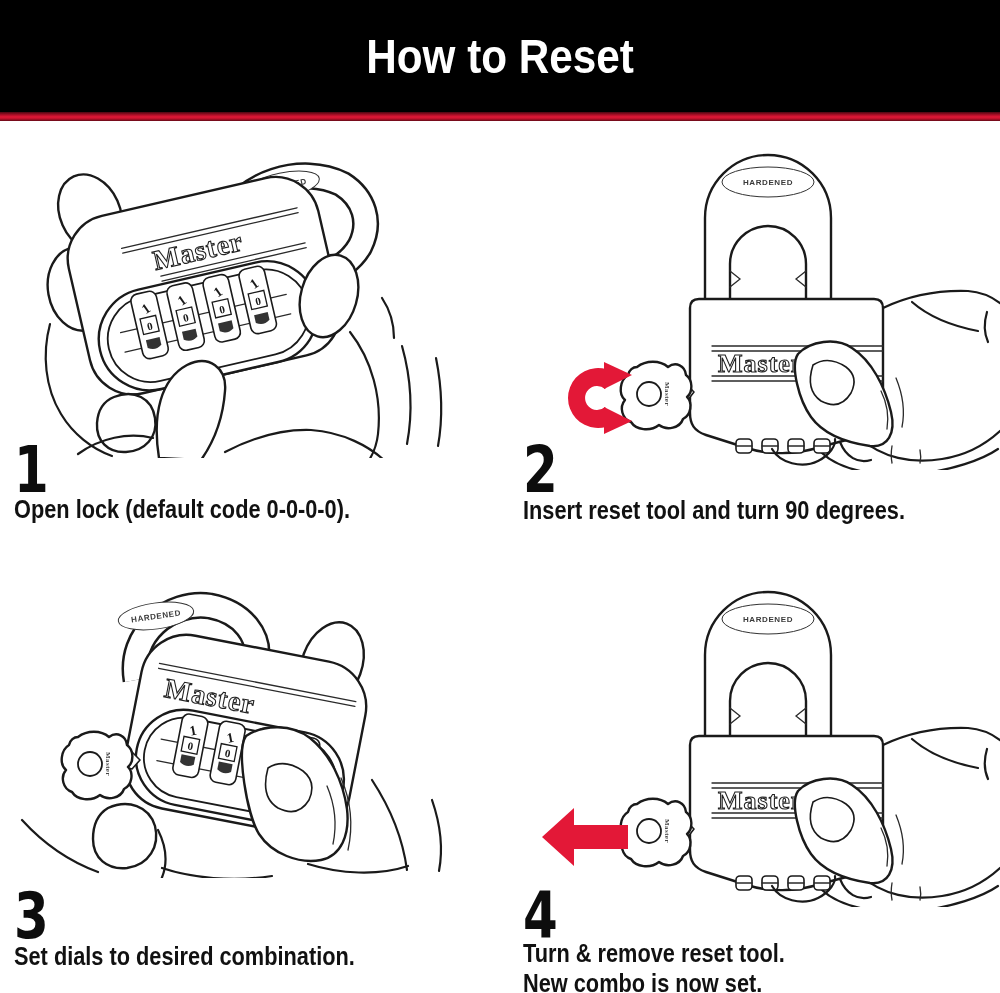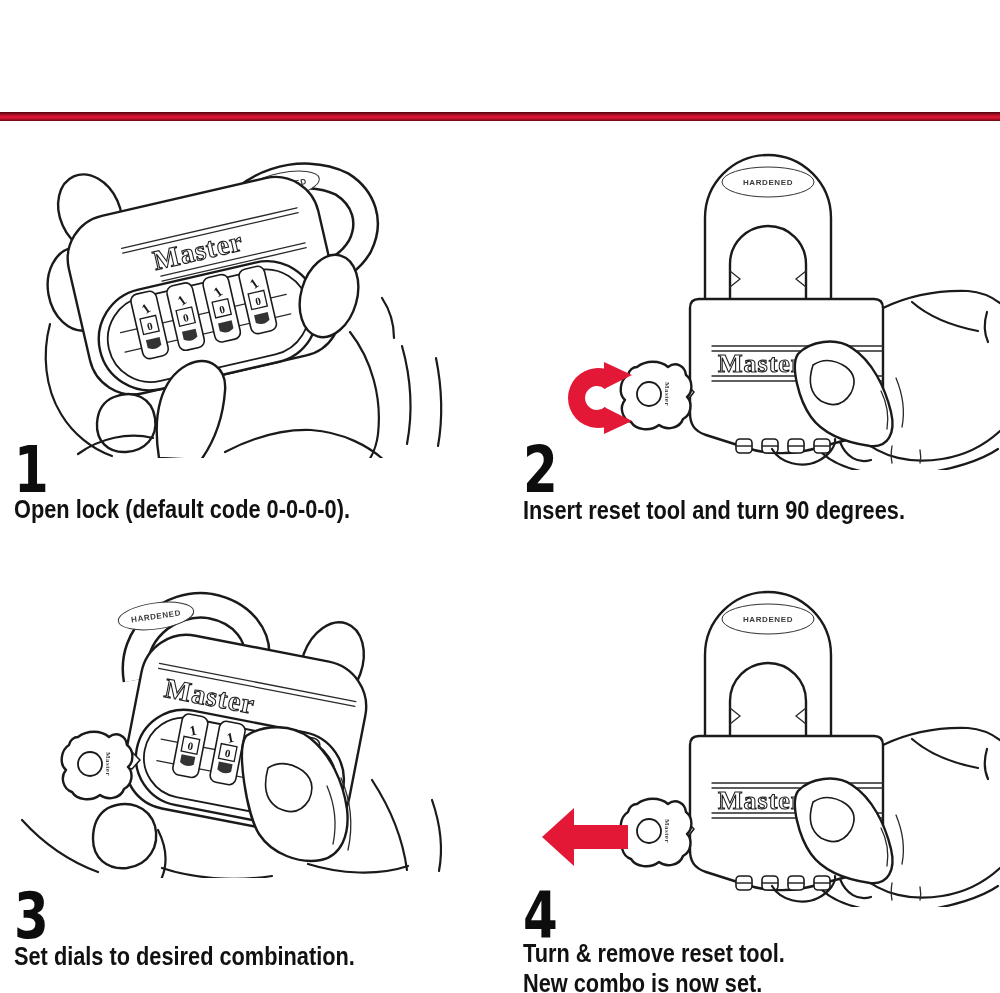--- a/index.html
+++ b/index.html
@@ -36,20 +36,23 @@
   .dgt{font-family:"Liberation Serif",serif;font-weight:bold;font-size:14px;fill:#1a1a1a;text-anchor:middle;}
   .dgt2{font-family:"Liberation Serif",serif;font-weight:bold;font-size:11px;fill:#1a1a1a;text-anchor:middle;}
   .box{fill:#fff;stroke:#1a1a1a;stroke-width:1.3;}
   .blb{fill:#333;}
 </style>
 </head>
 <body>
 
 <div id="canvas">
 
+  <div class="hdr">
+    <h1>How to Reset</h1>
+  </div>
   <div class="stripe"></div>
 
   <svg class="illus" style="left:20px;top:146px" width="440" height="312" viewBox="0 0 440 312">
 
     <g>
       <ellipse class="wht" cx="70" cy="67" rx="30" ry="40" transform="rotate(-24 70 67)"></ellipse>
       <ellipse class="wht" cx="60" cy="143" rx="32" ry="42" transform="rotate(-10 60 143)"></ellipse>
       <path class="ln" d="M30,178 C22,208 25,242 41,268 C53,288 72,303 92,310"></path>
     </g>
 

